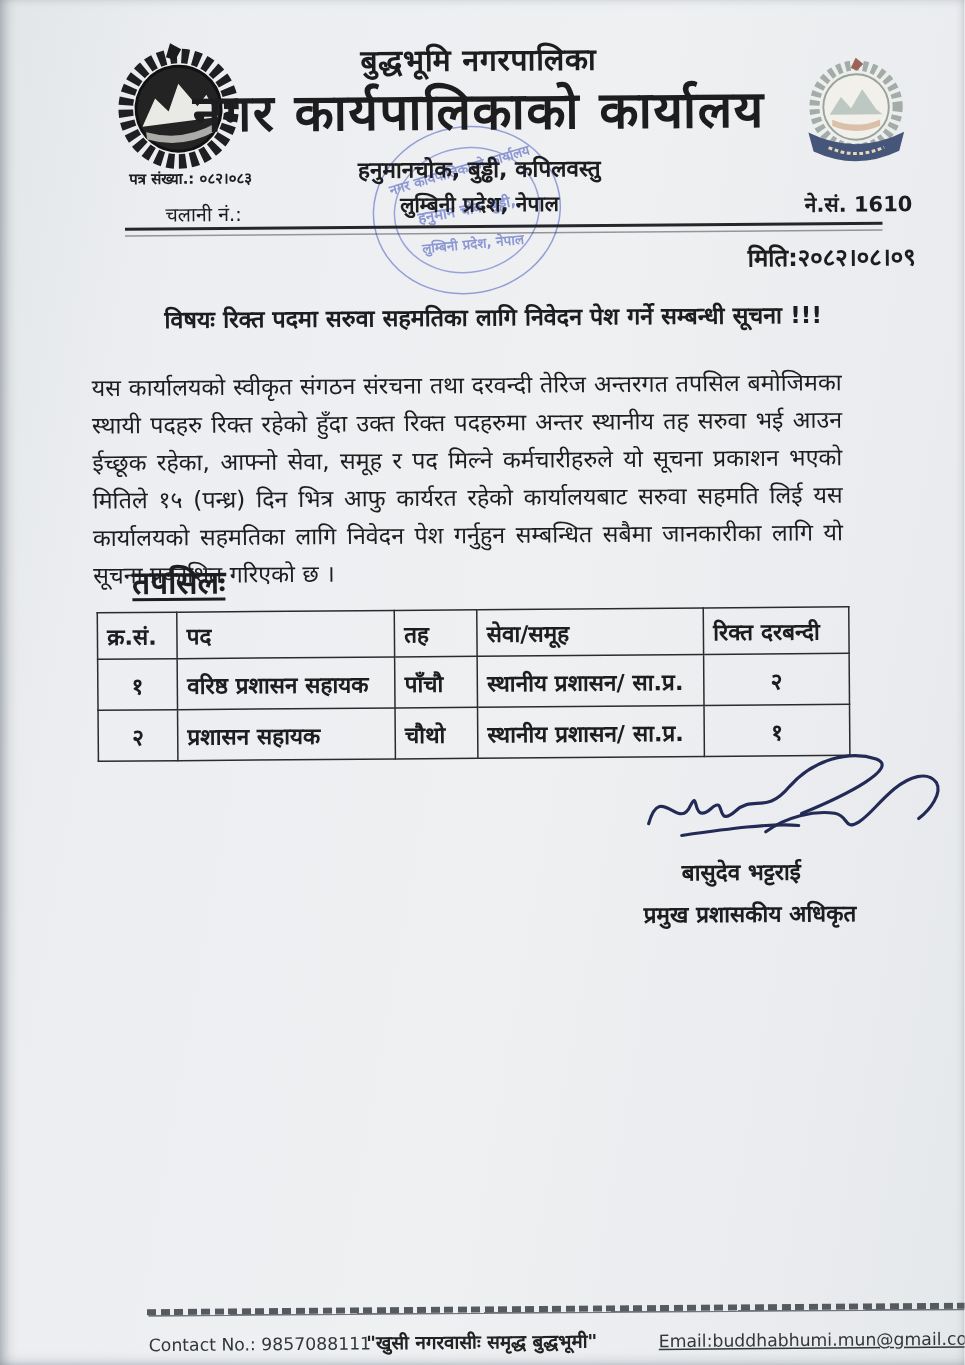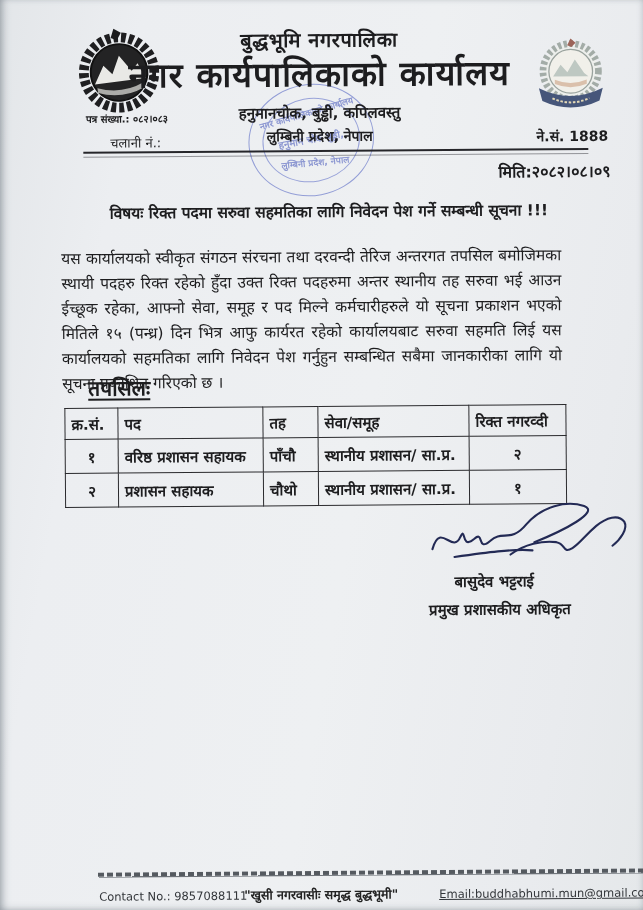--- a/index.html
+++ b/index.html
@@ -98,36 +98,36 @@
       <div class="st st2">हनुमान चोक बुड्ढी,</div>
       <div class="st st3">लुम्बिनी प्रदेश, नेपाल</div>
     </div>
 
     <div class="abs muni">बुद्धभूमि नगरपालिका</div>
     <div class="abs office">नगर कार्यपालिकाको कार्यालय</div>
     <div class="abs addr">हनुमानचोक, बुड्ढी, कपिलवस्तु</div>
     <div class="abs prov">लुम्बिनी प्रदेश, नेपाल</div>
     <div class="abs refL1">पत्र संख्या.: ०८२।०८३</div>
     <div class="abs refL2">चलानी नं.:</div>
-    <div class="abs refR">ने.सं. 1888</div>
+    <div class="abs refR">ने.सं. 1610</div>
     <div class="abs rule"></div>
     <div class="abs date">मिति:२०८२।०८।०९</div>
 
     <div class="abs subject">विषयः रिक्त पदमा सरुवा सहमतिका लागि निवेदन पेश गर्ने सम्बन्धी सूचना !!!</div>
     <div class="abs bodytext">यस कार्यालयको स्वीकृत संगठन संरचना तथा दरवन्दी तेरिज अन्तरगत तपसिल बमोजिमका स्थायी पदहरु रिक्त रहेको हुँदा उक्त रिक्त पदहरुमा अन्तर स्थानीय तह सरुवा भई आउन ईच्छूक रहेका, आफ्नो सेवा, समूह र पद मिल्ने कर्मचारीहरुले यो सूचना प्रकाशन भएको मितिले १५ (पन्ध्र) दिन भित्र आफु कार्यरत रहेको कार्यालयबाट सरुवा सहमति लिई यस कार्यालयको सहमतिका लागि निवेदन पेश गर्नुहुन सम्बन्धित सबैमा जानकारीका लागि यो सूचना प्रकाशित गरिएको छ ।</div>
     <div class="abs tapasil">तपसिलः</div>
 
     <table class="abs vtable">
       <thead>
         <tr>
           <th class="c-sn">क्र.सं.</th>
           <th class="c-pad">पद</th>
           <th class="c-tah">तह</th>
           <th class="c-sewa">सेवा/समूह</th>
-          <th class="c-rikta">रिक्त नगरव्दी</th>
+          <th class="c-rikta">रिक्त दरबन्दी</th>
         </tr>
       </thead>
       <tbody>
         <tr>
           <td class="c-sn">१</td>
           <td class="c-pad">वरिष्ठ प्रशासन सहायक</td>
           <td class="c-tah">पाँचौ</td>
           <td class="c-sewa">स्थानीय प्रशासन/ सा.प्र.</td>
           <td class="c-rikta">२</td>
         </tr>

